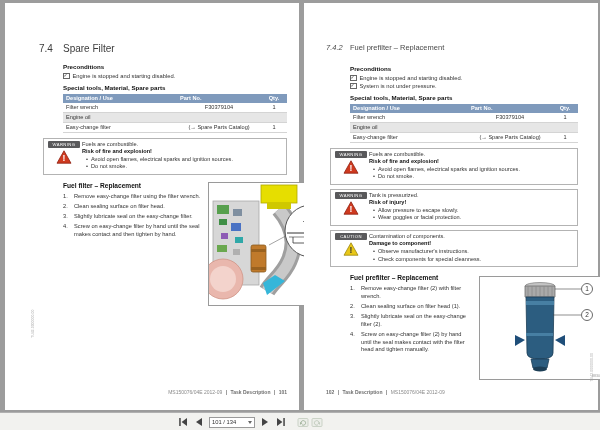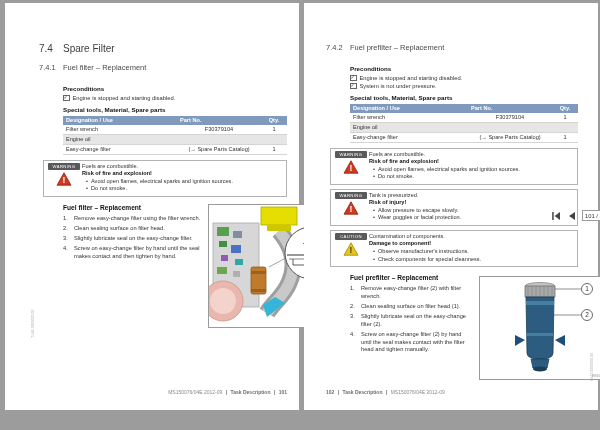--- a/index.html
+++ b/index.html
@@ -1,26 +1,26 @@
 <!DOCTYPE html>
 <html><head>
 <meta charset="utf-8">
 <style>
   html,body{margin:0;padding:0;}
   body{width:600px;height:430px;overflow:hidden;font-family:"Liberation Sans","DejaVu Sans",sans-serif;background:#9c9c9c;}
-  .viewer{width:600px;height:430px;display:flex;flex-direction:row;}
+  .viewer{width:600px;height:430px;display:flex;flex-direction:column;}
   .spread{flex:1 1 auto;display:flex;gap:5px;padding:3px 2px 2px 5px;box-sizing:border-box;height:412px;}
   .page{position:relative;background:#fff;width:294px;height:407px;box-sizing:border-box;color:#222;}
   .page-left{padding:40px 12px 0 34px;}
   .page-right{padding:40px 20px 0 22px;}
 
   .h1row{display:flex;font-size:10px;color:#3c3c3c;margin-bottom:9px;}
   .h1row .num{width:24px;flex:0 0 24px;}
   .h2row{display:flex;font-size:7.5px;color:#4a4a4a;margin-bottom:13px;}
-  .h2row .num{width:24px;flex:0 0 24px;}
+  .h2row .num{width:24px;flex:0 0 24px;font-style:italic;}
 
   .indent{margin-left:24px;}
   .blabel{font-size:6.2px;font-weight:bold;color:#111;margin:5px 0 2.5px 0;}
   .checkline{display:flex;align-items:center;font-size:5.8px;color:#333;margin:1.5px 0;}
   .cbx{display:inline-block;width:4.5px;height:4.5px;border:0.5px solid #666;margin-right:3px;position:relative;flex:0 0 auto;}
   .cbx::before{content:"\2713";position:absolute;left:-0.5px;top:-1.5px;font-size:5px;color:#444;}
 
   table.parts{border-collapse:collapse;width:100%;font-size:5.6px;margin:2px 0 5px 0;}
   table.parts th{background:#7f9abc;color:#fff;font-weight:bold;text-align:left;padding:1.5px 3px;}
   table.parts td{padding:1.5px 3px;border-bottom:0.5px solid #d4d4d4;color:#333;}
@@ -69,24 +69,20 @@
 </head>
 <body>
 
 <div class="viewer">
   <div class="spread">
 
     <div class="page page-left">
       <div class="h1row">
         <span class="num">7.4</span>
         <span>Spare Filter</span>
-      </div>
-      <div class="h2row">
-        <span class="num">7.4.1</span>
-        <span>Fuel filter – Replacement</span>
       </div>
 
       <div class="indent">
         <div class="blabel">Preconditions</div>
         <div class="checkline">
           <span class="cbx"></span>
           <span>Engine is stopped and starting disabled.</span>
         </div>
 
         <div class="blabel">Special tools, Material, Spare parts</div>

